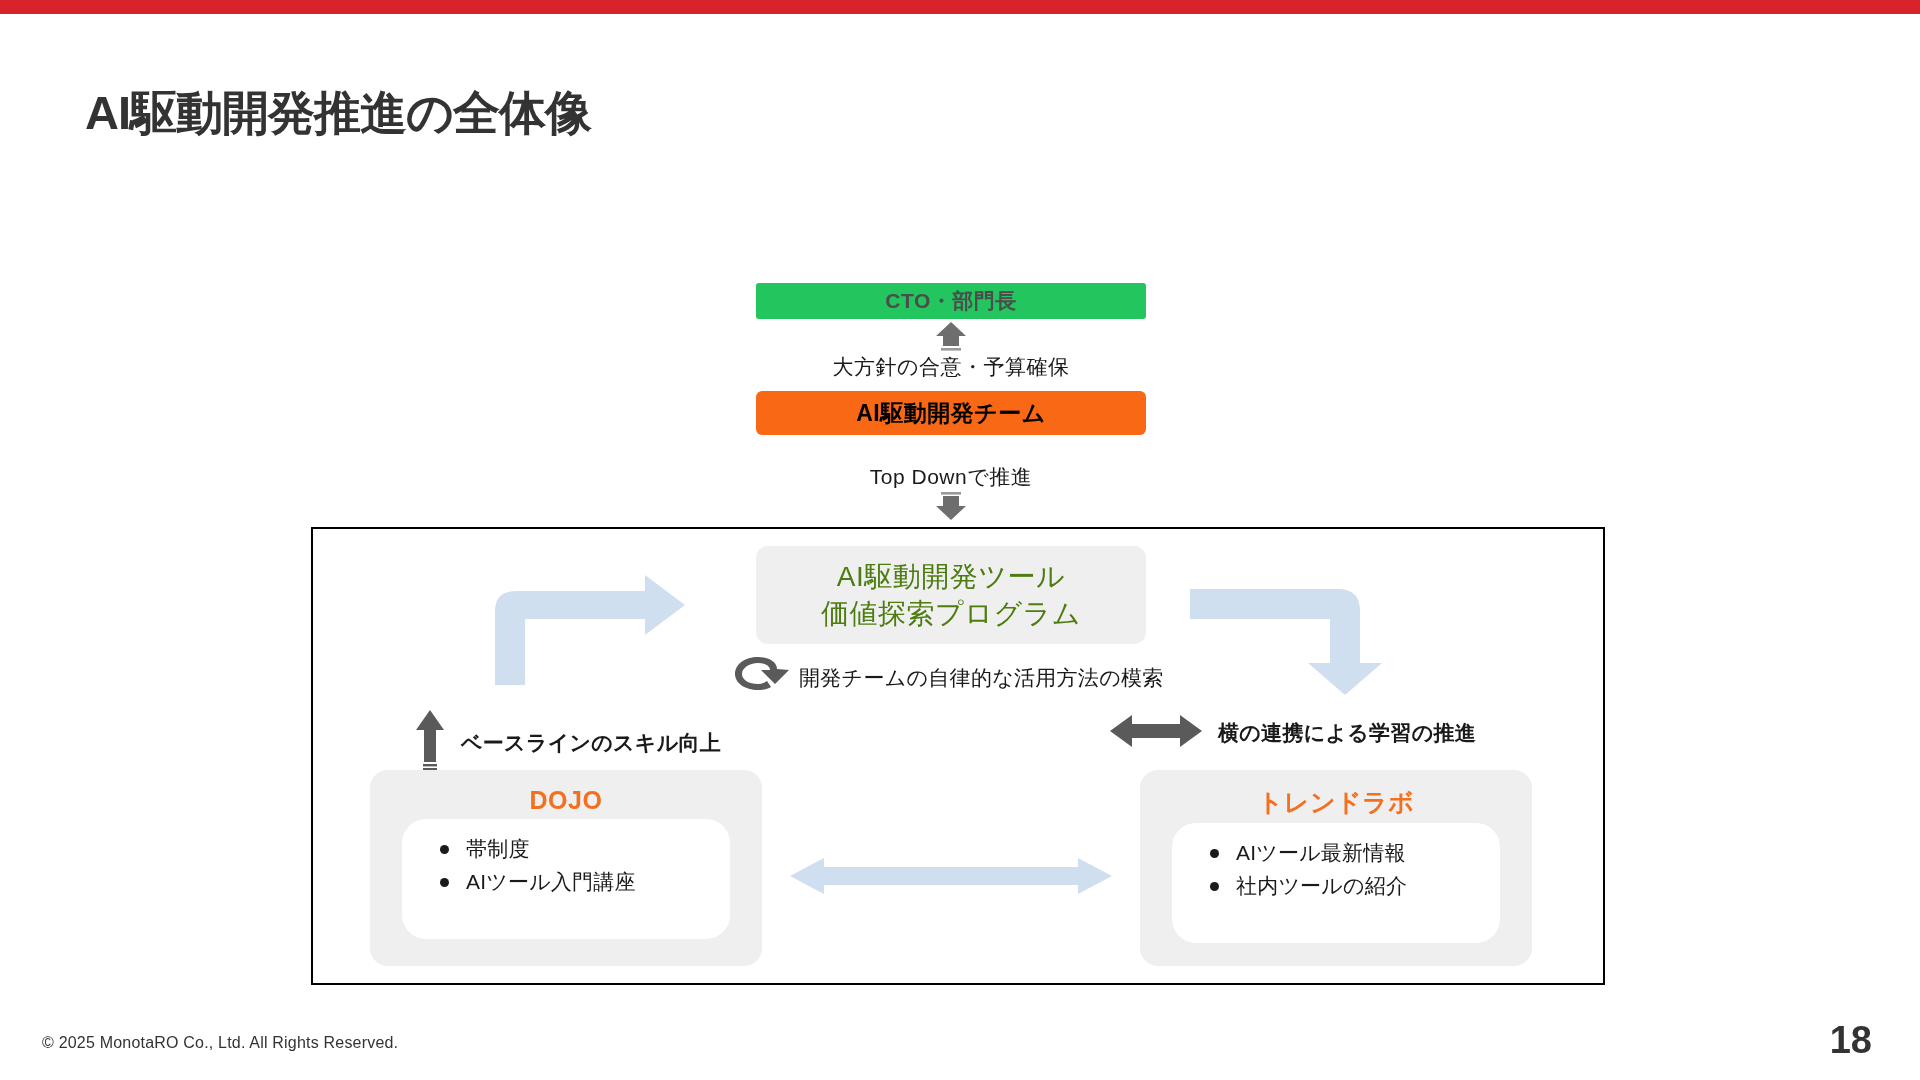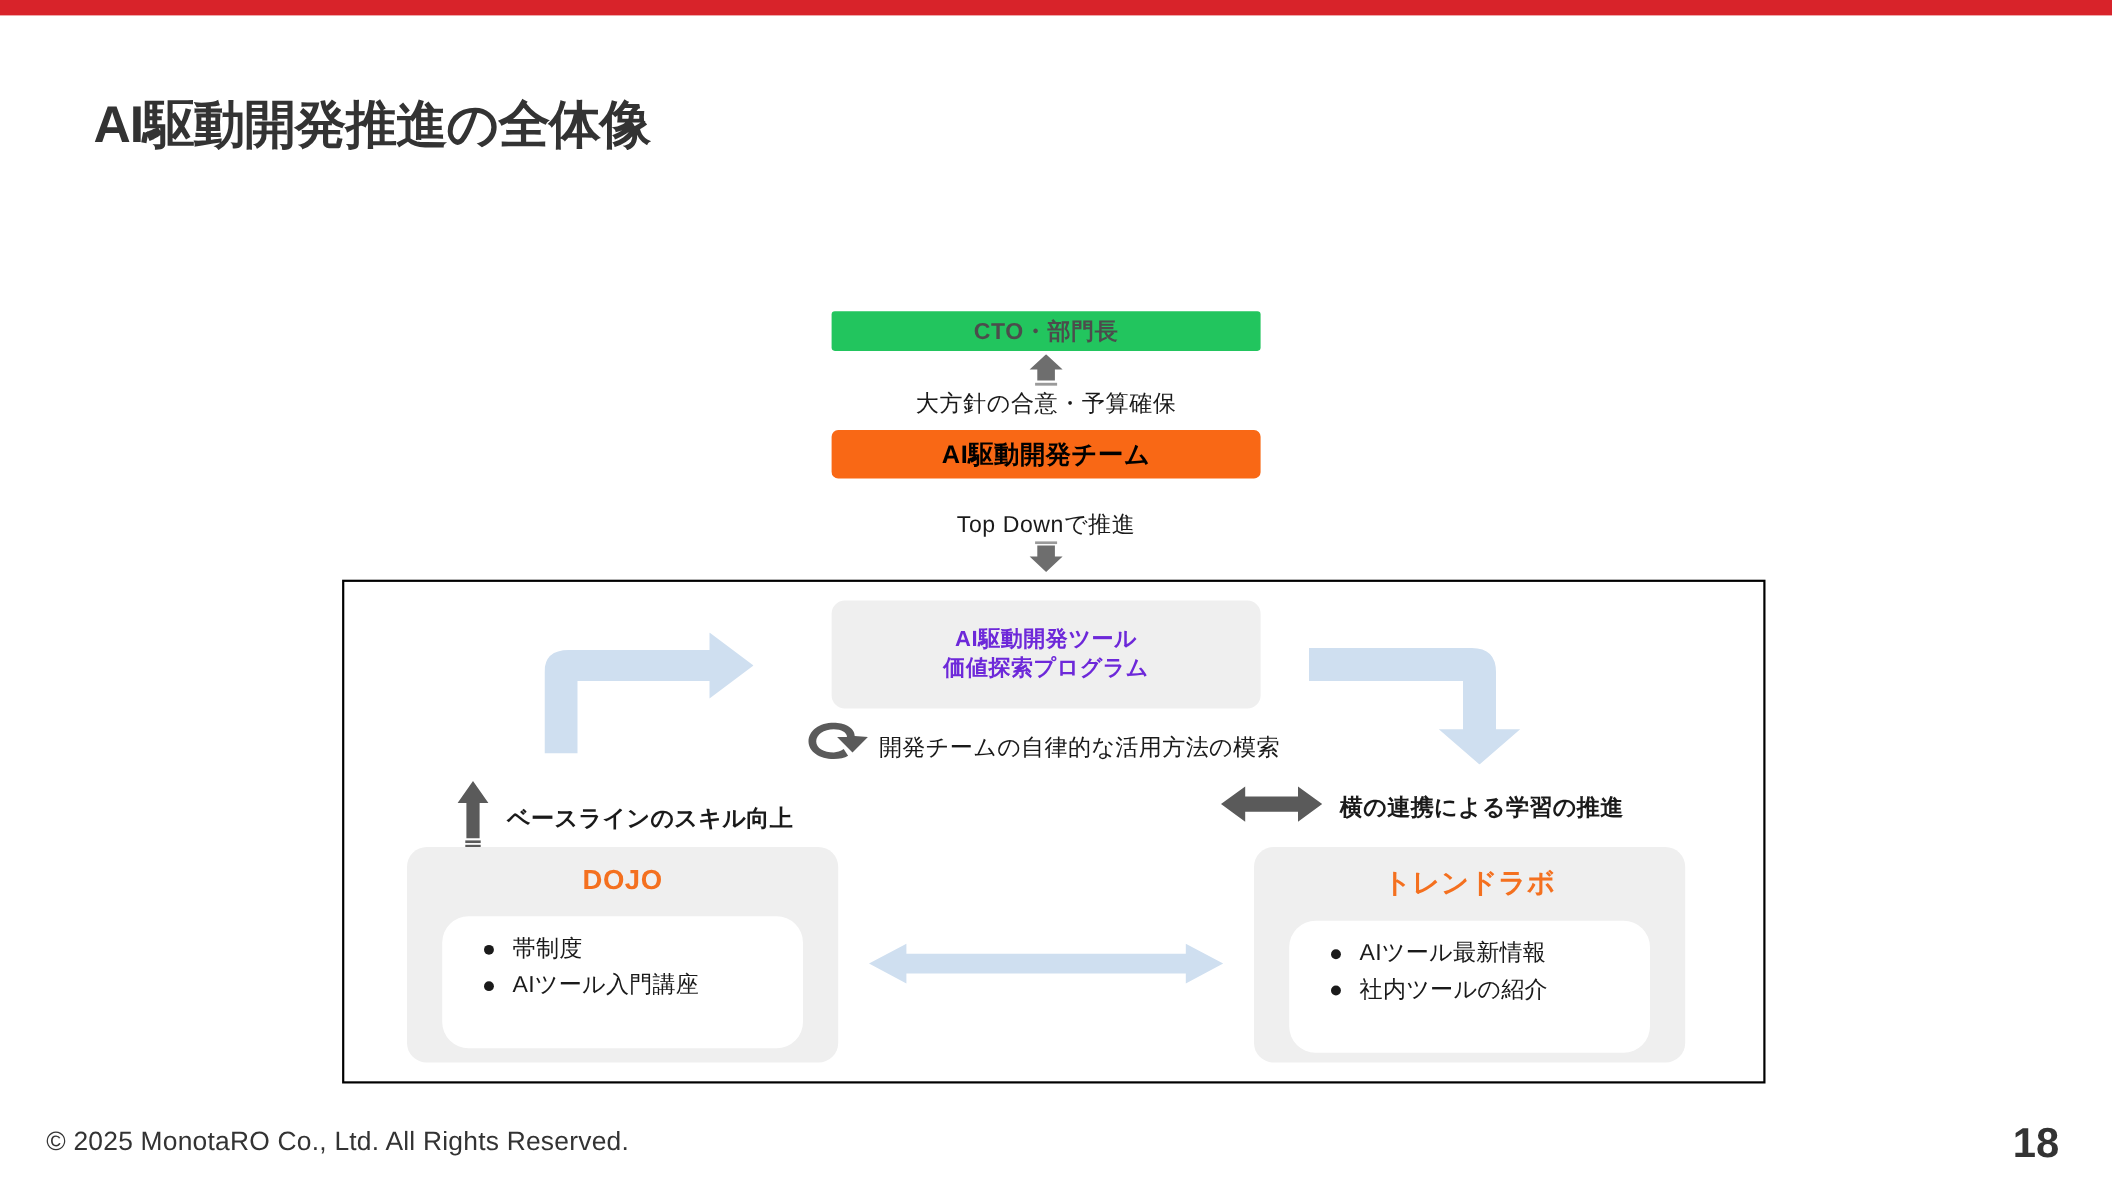--- a/index.html
+++ b/index.html
@@ -113,23 +113,23 @@
     height: 98px;
     background: #efefef;
     border-radius: 12px;
     display: flex;
     flex-direction: column;
     align-items: center;
     justify-content: center;
     gap: 2px;
   }
   .program-box span {
-    font-size: 20px;
-    font-weight: 700;
-    color: #6d28d9;
+    font-size: 28px;
+    font-weight: 400;
+    color: #4d7c0f;
     letter-spacing: 0.5px;
     line-height: 1.25;
   }
 
   
   .loop-row {
     position: absolute;
     left: 733px;
     top: 655px;
     display: flex;
@@ -175,21 +175,21 @@
     padding-top: 16px;
   }
   .card.dojo  { left: 370px; }
   .card.lab   { left: 1140px; }
   .card .card-title {
     text-align: center;
     font-size: 25px;
     font-weight: 700;
     color: #f4701f;
     letter-spacing: 0.5px;
-    margin-bottom: 18px;
+    margin-bottom: 4px;
   }
   .card .inner {
     margin: 0 auto;
     width: 328px;
     min-height: 120px;
     background: #ffffff;
     border-radius: 24px;
     padding: 14px 10px 14px 34px;
   }
   .card ul { list-style: none; }
@@ -210,21 +210,21 @@
     height: 9px;
     border-radius: 50%;
     background: #1a1a1a;
   }
 
   
   .footer-copy {
     position: absolute;
     left: 42px;
     bottom: 28px;
-    font-size: 24px;
+    font-size: 16px;
     color: #333333;
     letter-spacing: 0.2px;
   }
   .footer-page {
     position: absolute;
     right: 48px;
     bottom: 18px;
     font-size: 38px;
     font-weight: 700;
     color: #333333;

